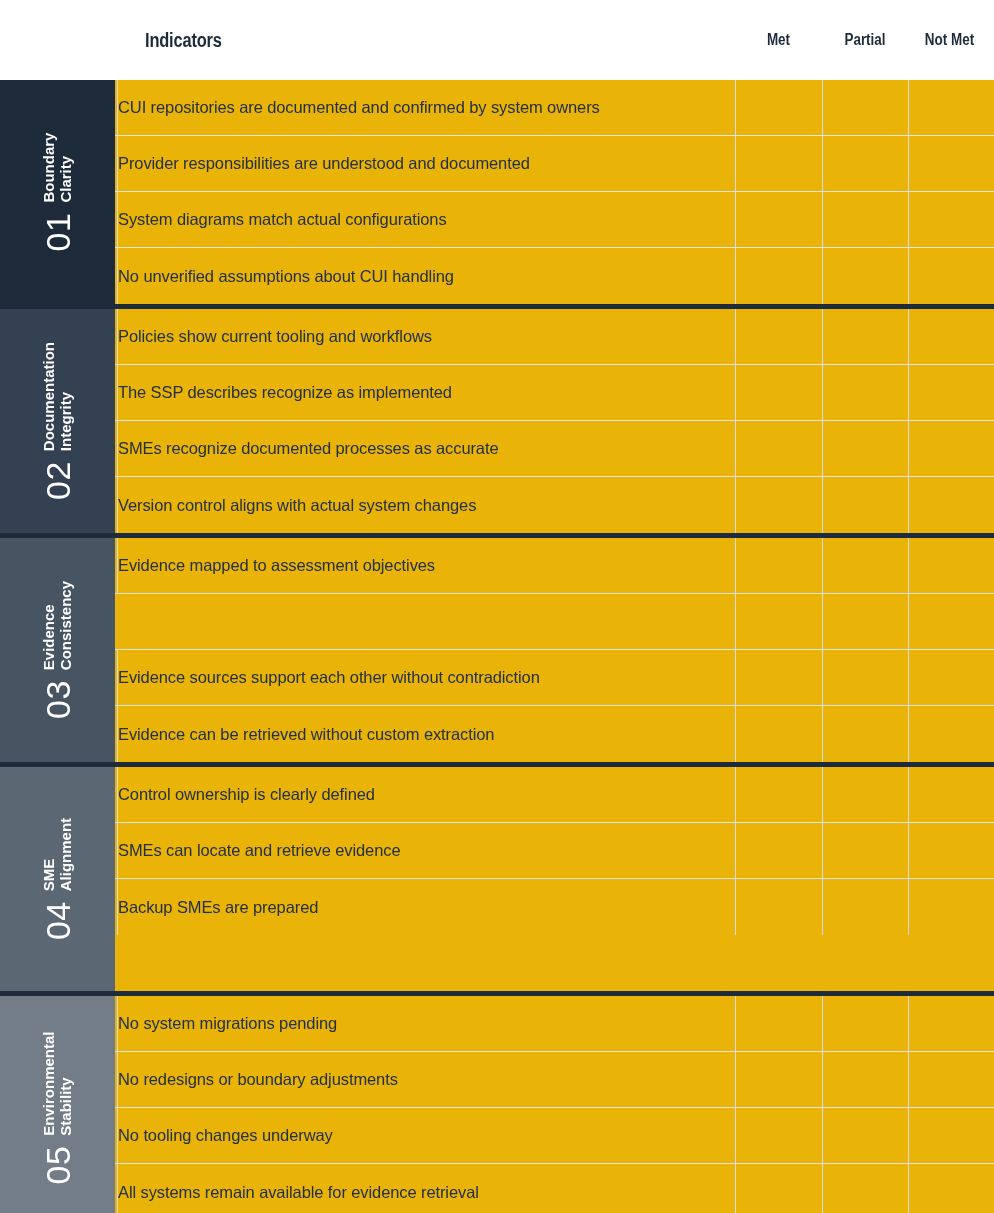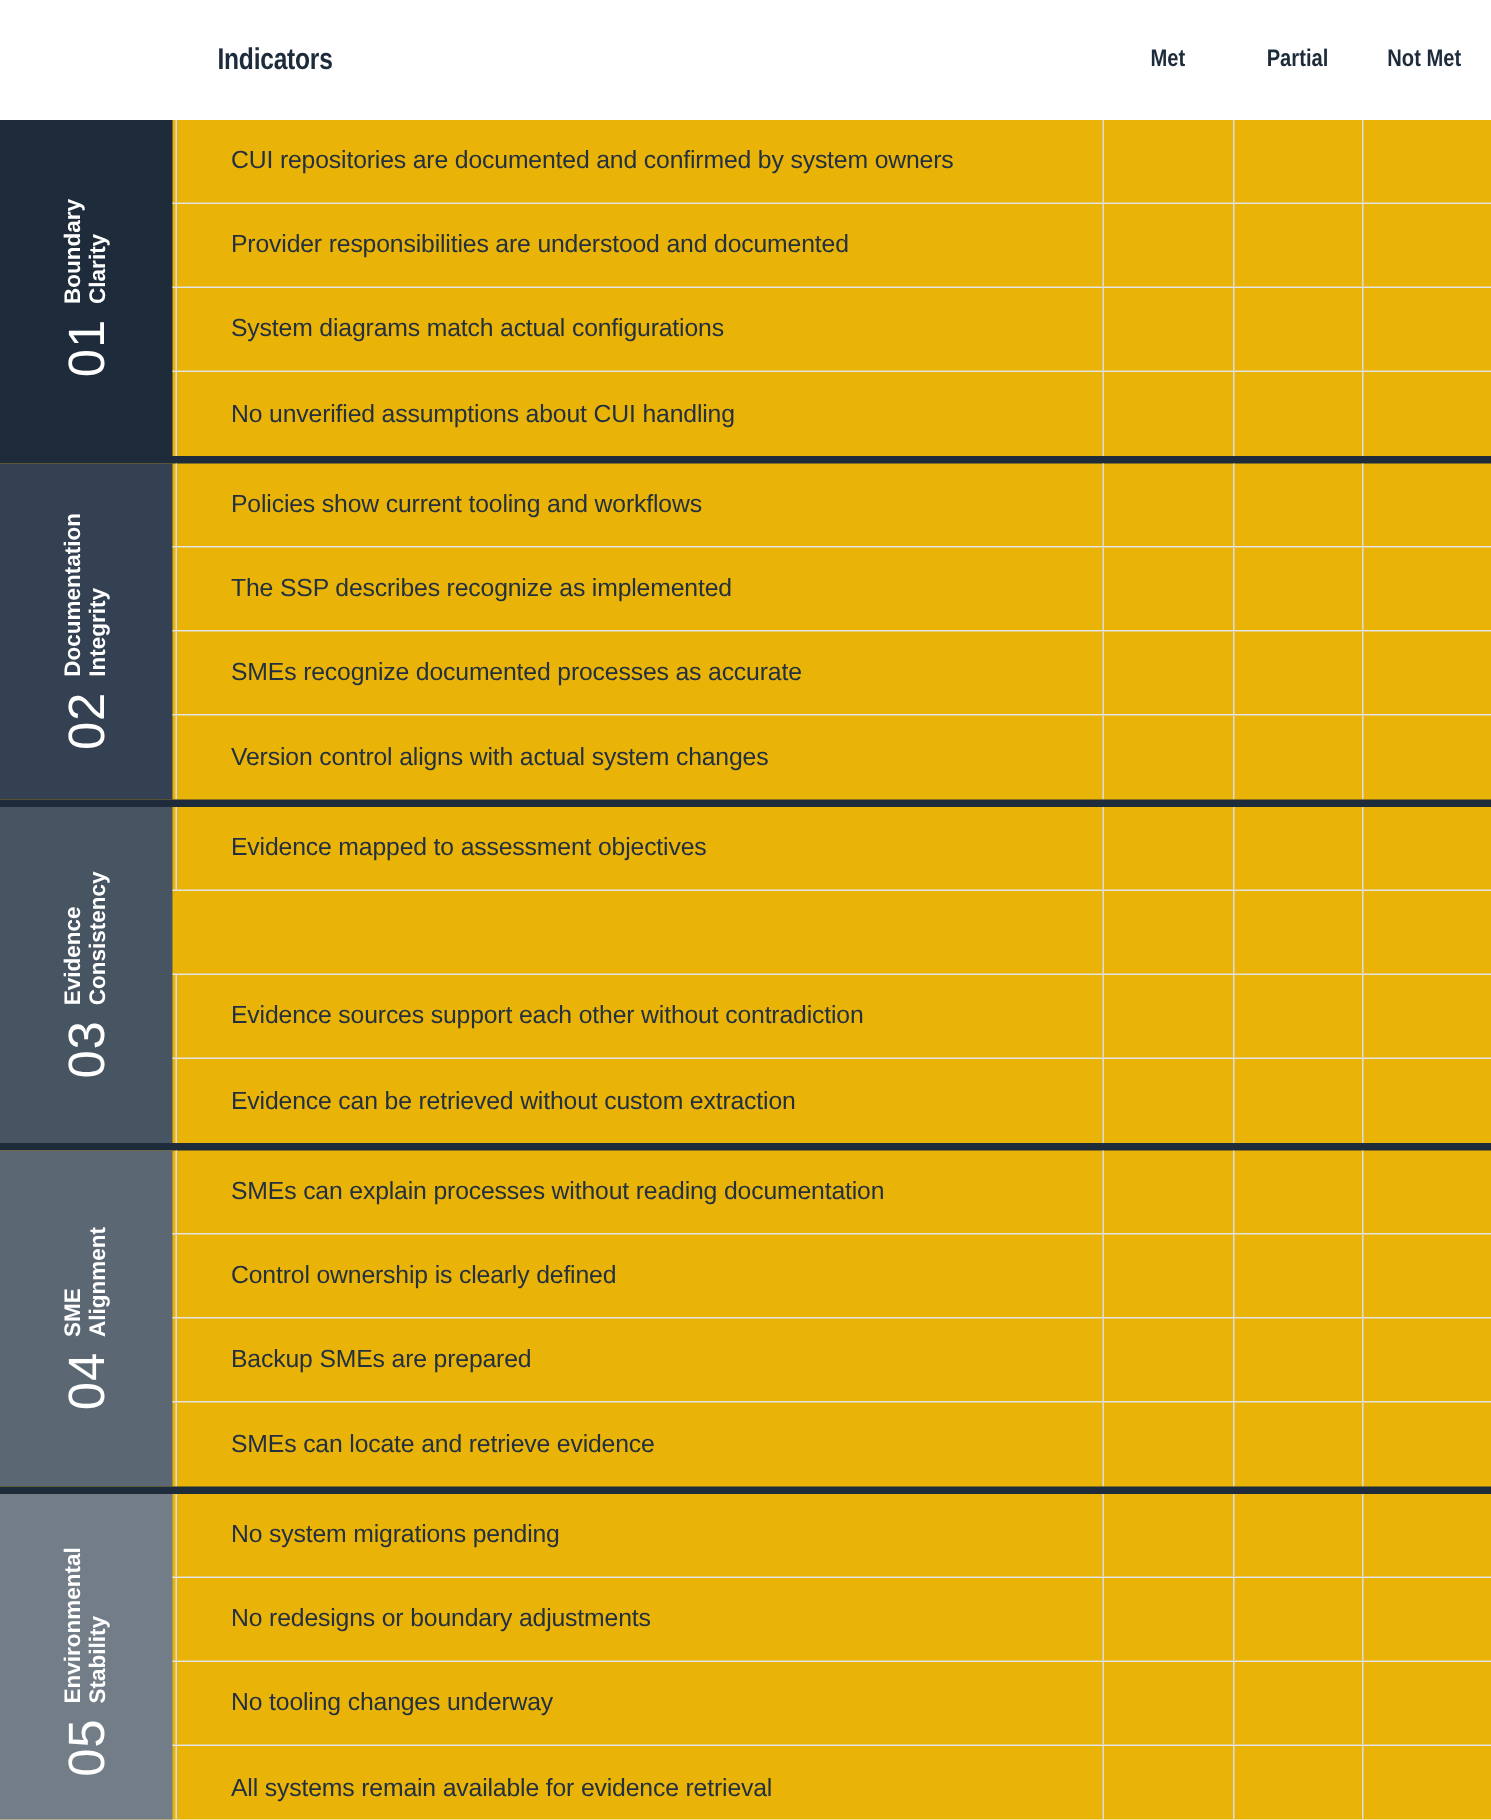--- a/index.html
+++ b/index.html
@@ -52,21 +52,20 @@
   .rows { position:absolute; left:115px; top:0; width:879px; height:100%; }
   .row {
     position:relative; height:56px; width:879px;
     border-bottom:1px solid #e2e4e6;
   }
   .row:last-child { border-bottom:none; }
   .row .ind-cell {
     position:absolute; left:2px; top:0; width:618px; height:100%;
     display:flex; align-items:center;
     border-left:1px solid #d9dcdf;
-    padding-left:36px;
     font-size:16.5px; color:#23303f; letter-spacing:-0.1px;
   }
   .row .mark {
     position:absolute; top:0; height:100%;
     border-left:1px solid #d9dcdf;
   }
   .m1 { left:620px; width:87px; }
   .m2 { left:707px; width:86px; }
   .m3 { left:793px; width:86px; }
 
@@ -197,39 +196,33 @@
       <div class="section" style="top: 767px; height: 224px;">
         <div class="sidebar" style="background: rgb(91, 104, 116);">
           <div class="sidebar-label">
             <div class="sec-num">04</div>
             <div class="sec-title">SME
 Alignment</div>
           </div>
         </div>
         <div class="rows">
           <div class="row">
-            <div class="ind-cell">SMEs can explain processes without reading documentation</div>
-            <div class="mark m1"></div>
-            <div class="mark m2"></div>
-            <div class="mark m3"></div>
-          </div>
-          <div class="row">
             <div class="ind-cell">Control ownership is clearly defined</div>
             <div class="mark m1"></div>
             <div class="mark m2"></div>
             <div class="mark m3"></div>
           </div>
           <div class="row">
+            <div class="ind-cell">SMEs can locate and retrieve evidence</div>
+            <div class="mark m1"></div>
+            <div class="mark m2"></div>
+            <div class="mark m3"></div>
+          </div>
+          <div class="row">
             <div class="ind-cell">Backup SMEs are prepared</div>
-            <div class="mark m1"></div>
-            <div class="mark m2"></div>
-            <div class="mark m3"></div>
-          </div>
-          <div class="row">
-            <div class="ind-cell">SMEs can locate and retrieve evidence</div>
             <div class="mark m1"></div>
             <div class="mark m2"></div>
             <div class="mark m3"></div>
           </div>
         </div>
       </div>
       <div class="divider" style="top: 991px; background: rgb(29, 43, 58);"></div>
       <div class="section" style="top: 996px; height: 224px;">
         <div class="sidebar" style="background: rgb(115, 125, 135);">
           <div class="sidebar-label">

